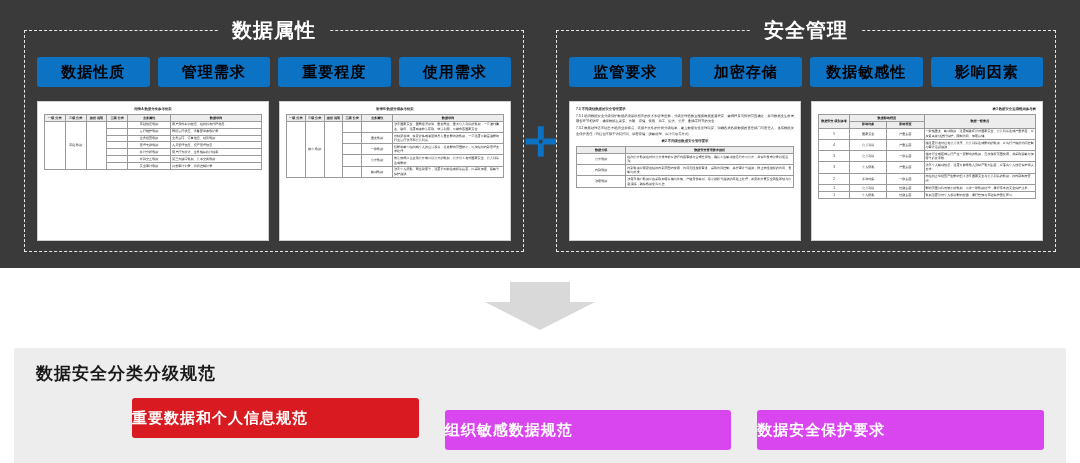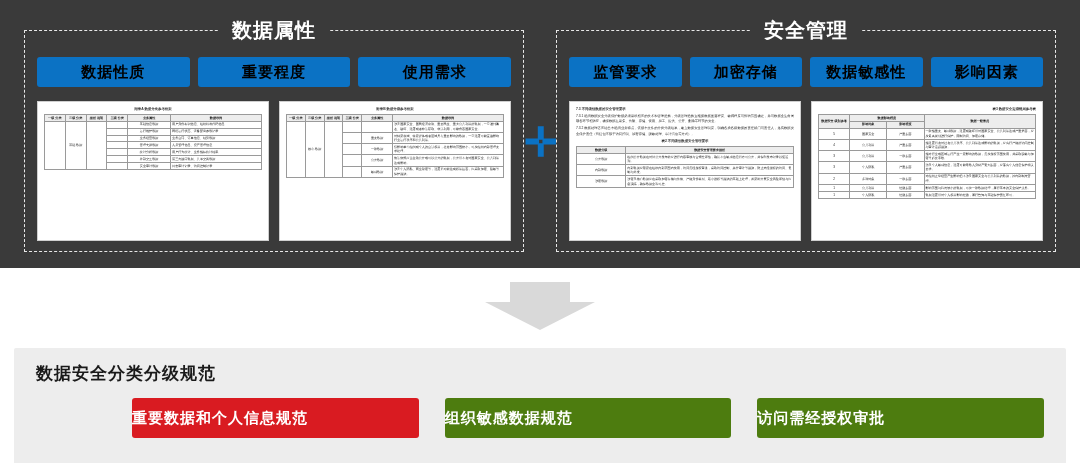--- a/index.html
+++ b/index.html
@@ -194,34 +194,35 @@
     line-height: 40px;
     text-align: left;
     color: #ffffff;
     font-size: 15px;
     font-weight: bold;
     border-radius: 3px;
     letter-spacing: 1px;
     white-space: nowrap;
   }
   .bpill.red { background: #d91b21; }
-  .bpill.blue { background: #4d7c0f; }
+  .bpill.blue { background: #d946ef; margin-top: 12px; }
 </style>
 </head>
 <body>
 
 <div class="canvas">
 
   <div class="top-panel">
 
     <div class="group left">
       <div class="group-title">数据属性</div>
 
       <div class="pill-row">
         <div class="pill">数据性质</div>
+        <div class="pill">管理需求</div>
         <div class="pill">重要程度</div>
         <div class="pill">使用需求</div>
       </div>
 
       <div class="docs-row">
 
         <div class="doc">
           <div class="doc-caption strong">附录A 数据分类参考框架</div>
           <table class="mini-table">
             <tbody>
@@ -441,17 +442,17 @@
     <svg class="arrow" width="110" height="48" viewBox="0 0 110 48">
       <polygon points="25,0 85,0 85,20 110,20 55,48 0,20 25,20" fill="#d9d9d9"></polygon>
     </svg>
   </div>
 
   <div class="bottom-panel">
     <div class="bottom-title">数据安全分类分级规范</div>
     <div class="bottom-pills">
       <div class="bpill red">重要数据和个人信息规范</div>
       <div class="bpill blue">组织敏感数据规范</div>
-      <div class="bpill blue">访问需经授权审批</div>
+      <div class="bpill blue">数据安全保护要求</div>
     </div>
   </div>
 
 </div>
 
 </body></html>

